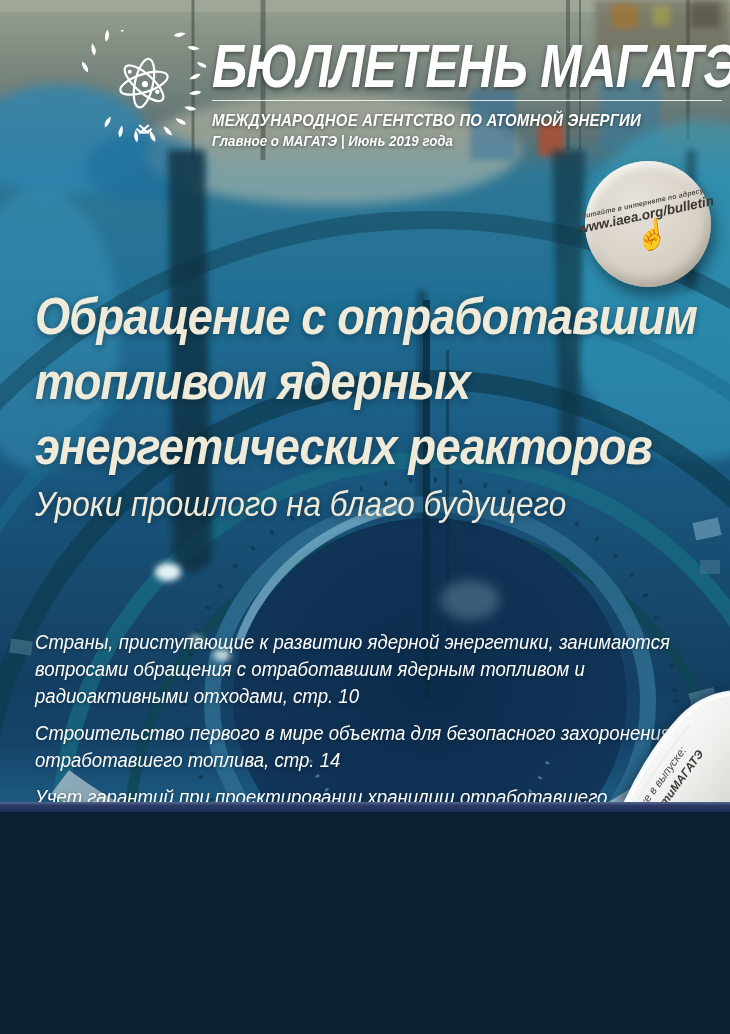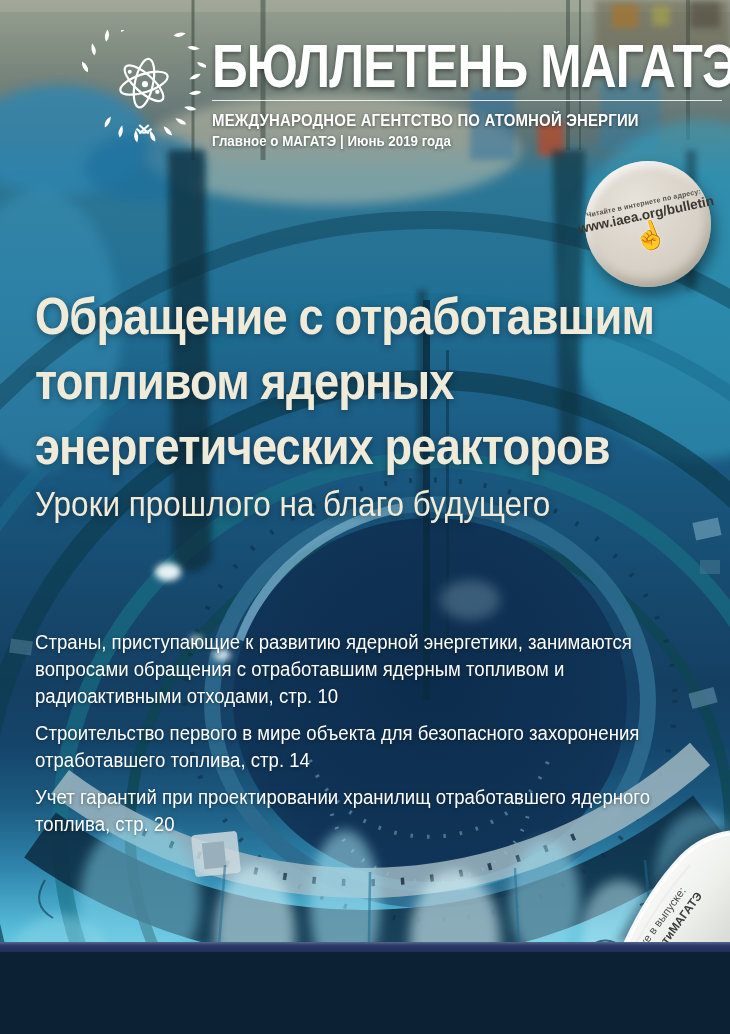--- a/index.html
+++ b/index.html
@@ -1,17 +1,17 @@
 <!DOCTYPE html>
 <html><head>
 <meta charset="utf-8">
 <style>
   html,body{margin:0;padding:0;background:#0c2234;}
-  .page{position:relative;width:730px;height:952px;overflow:hidden;
-        font-family:"Liberation Sans",sans-serif;background:#15466b;}
+  .page{position:relative;width:730px;height:812px;overflow:hidden;
+        font-family:"Liberation Sans",sans-serif;background:#15466b;font-style:italic;}
   .bg{position:absolute;left:0;top:0;width:730px;height:1034px;}
 
   
   .masthead{position:absolute;left:0;top:0;width:730px;height:160px;color:#fff;}
   .emblem{position:absolute;left:82px;top:30px;width:124px;height:114px;}
   .mast-text{position:absolute;left:212px;top:0;width:515px;}
   .mast-title{position:absolute;top:35px;left:0;font-size:62px;font-weight:bold;
       letter-spacing:-1px;line-height:62px;transform:scaleX(.80);transform-origin:0 0;
       white-space:nowrap;text-shadow:0 2px 6px rgba(0,0,0,.45);}
   .mast-rule{position:absolute;top:100px;left:0;width:510px;height:1px;

